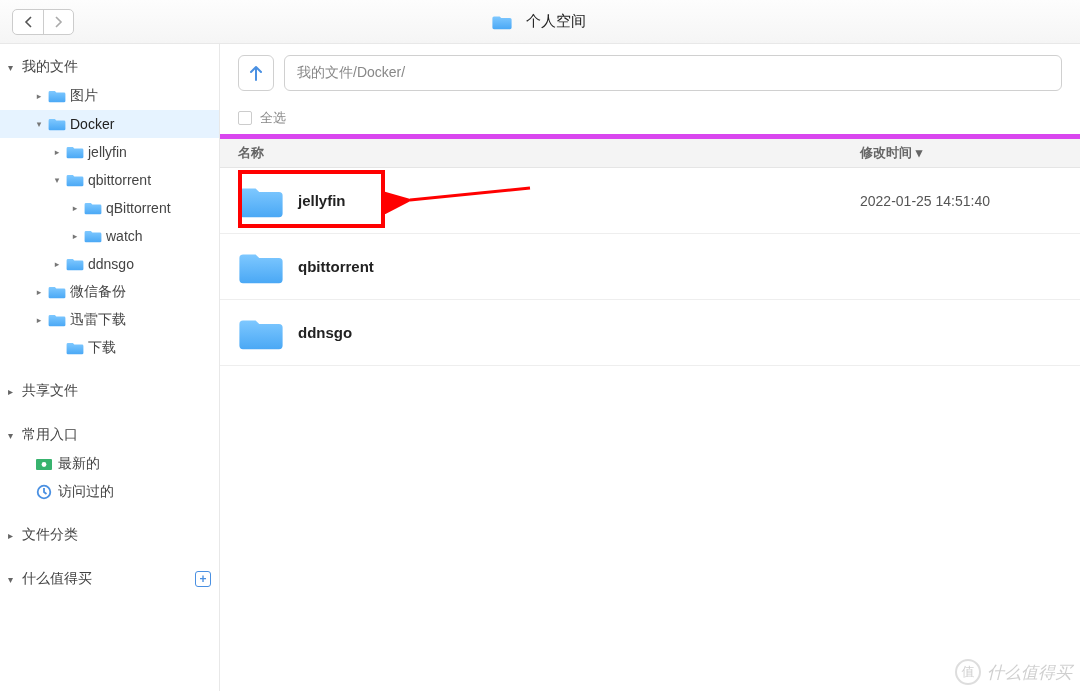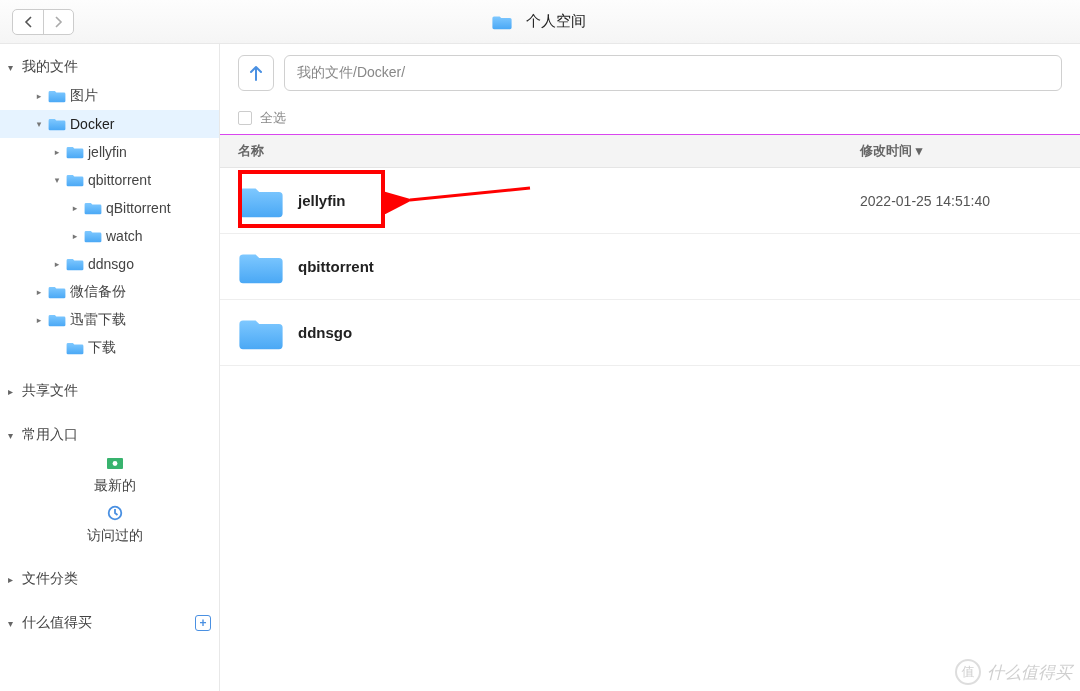--- a/index.html
+++ b/index.html
@@ -121,26 +121,25 @@
     .tree-item .label {
       color: #444;
       font-size: 14px;
     }
     .tree-item.selected .label {
       color: #222;
     }
     .no-icon-item {
       display: flex;
       align-items: center;
-      padding: 5px 6px 5px 17px;
+      padding: 5px 6px 5px 36px;
       cursor: pointer;
       gap: 6px;
       font-size: 14px;
       color: #444;
-      flex-direction: column;
     }
     .no-icon-item .mini-ic {
       width: 16px;
       height: 16px;
       display: inline-flex;
       align-items: center;
       justify-content: center;
     }
     .plus-box {
       width: 16px;
@@ -212,21 +211,21 @@
       height: 14px;
       border: 1px solid #ccc;
       border-radius: 2px;
       background: #fff;
     }
     .list-header {
       height: 34px;
       display: flex;
       align-items: center;
       background: #f4f4f4;
-      border-top: 1px solid #d946ef;
+      border-top: 5px solid #d946ef;
       border-bottom: 1px solid #e5e5e5;
       padding-left: 18px;
       font-size: 13px;
       color: #666;
       font-weight: bold;
     }
     .col-name {
       flex: 1;
     }
     .col-time {

